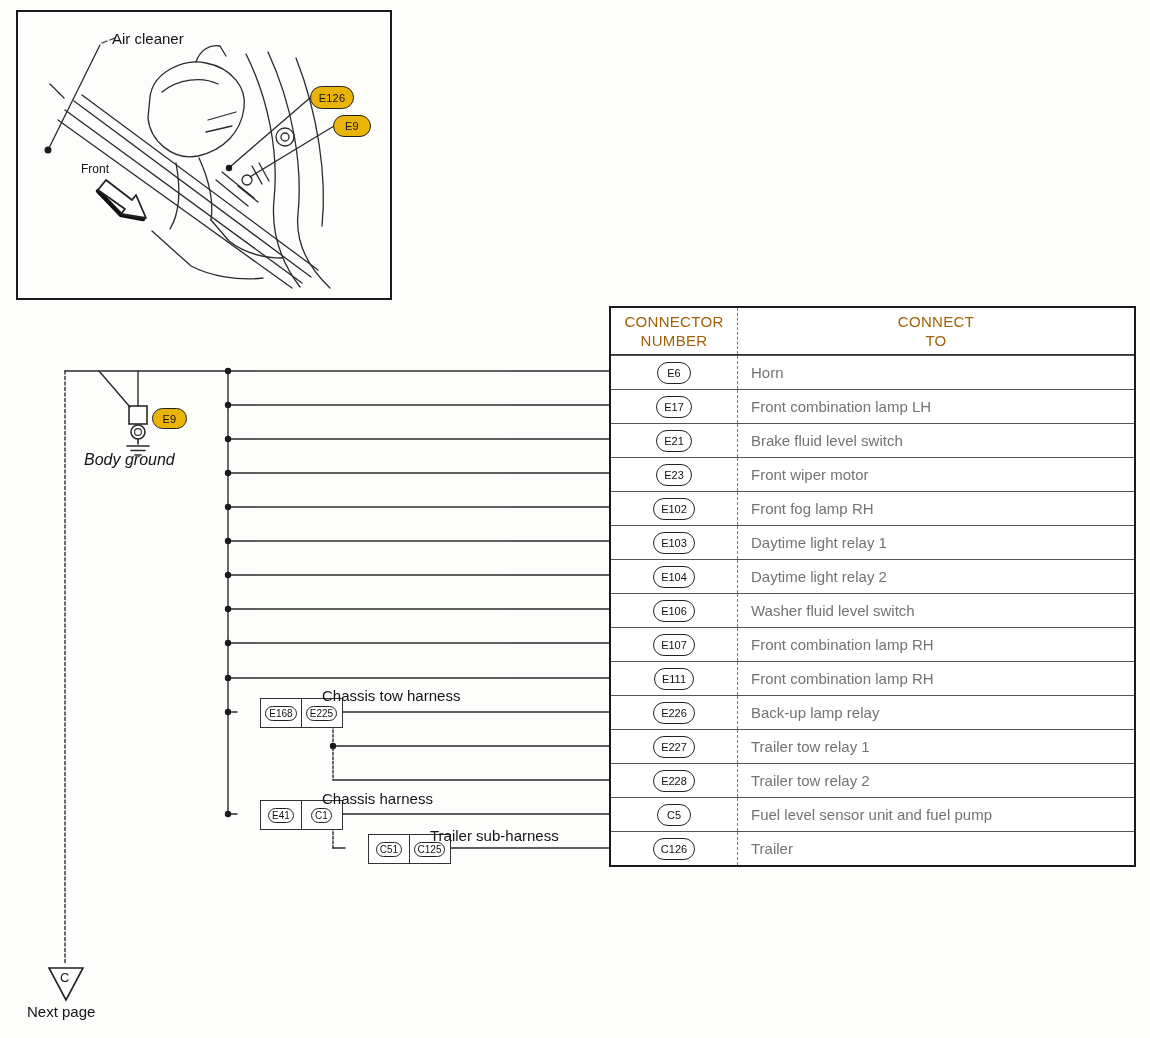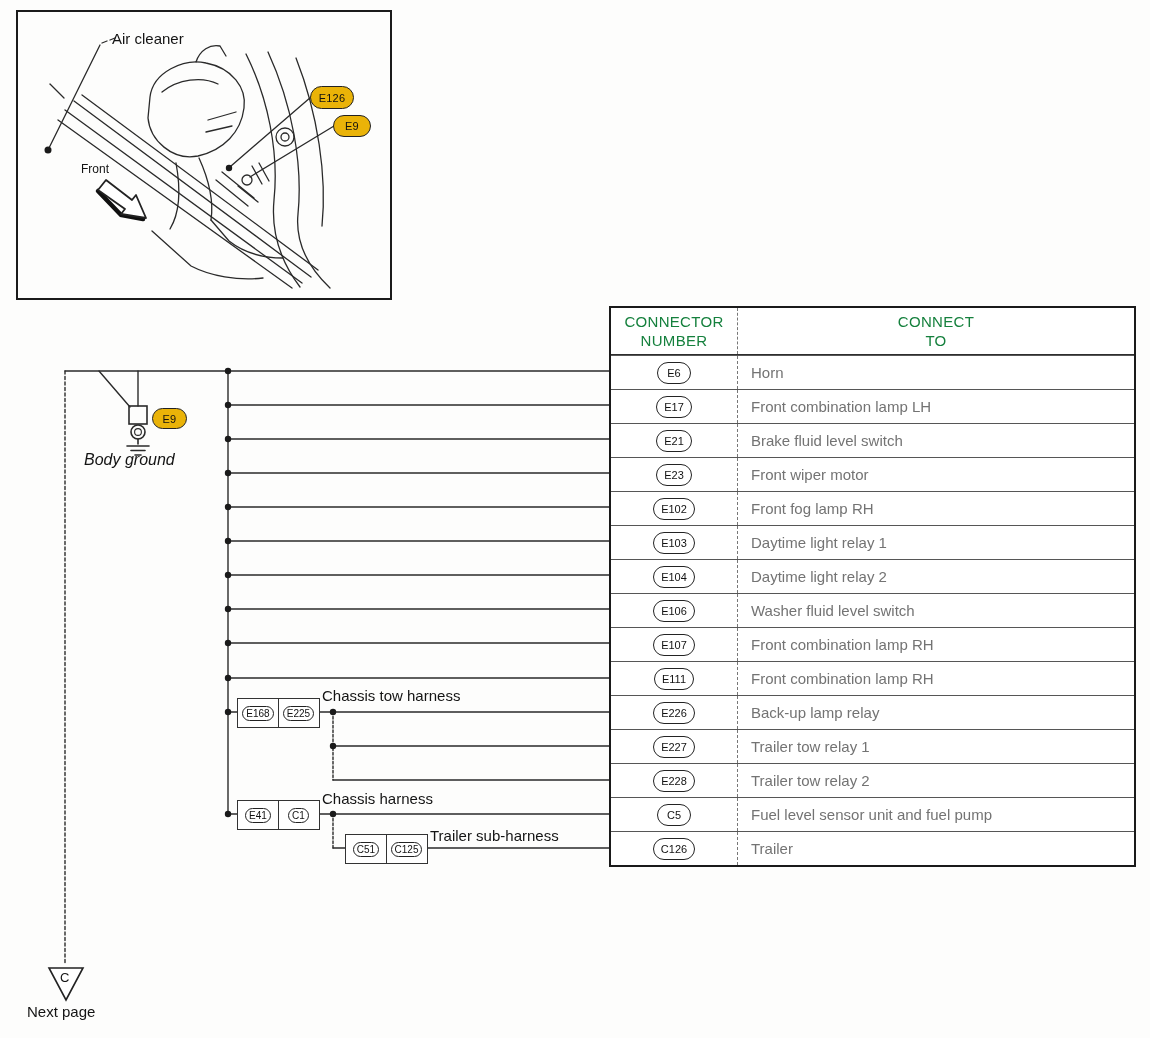--- a/index.html
+++ b/index.html
@@ -12,35 +12,35 @@
   .inset-frame{position:absolute;left:16px;top:10px;width:372px;height:286px;border:2px solid #1b1b1b;}
   .callout{
     position:absolute;display:flex;align-items:center;justify-content:center;
     border:1.7px solid #222;border-radius:12px;background:#eab308;
     font-size:11px;letter-spacing:0.2px;color:#111;
   }
   
   .cgroup{position:absolute;display:flex;}
   .cbox{
     width:40px;height:28px;border:1.5px solid #333;background:#fff;
-    display:flex;align-items:center;justify-content:center;
+    display:flex;align-items:center;justify-content:center;margin-left:23px;
   }
   .cbox + .cbox{margin-left:-1.5px;}
   .covalsm{
     border:1.4px solid #222;border-radius:10px;padding:1px 3px;
     font-size:10px;color:#111;background:#fff;white-space:nowrap;
   }
   
   .conn-table{
     position:absolute;left:609px;top:306px;width:527px;height:561px;
     border:2px solid #1a1a1a;background:#fff;display:flex;flex-direction:column;box-sizing:border-box;
   }
   .thead{display:flex;height:46px;flex:none;border-bottom:1.5px solid #2e2e2e;}
   .th{display:flex;flex-direction:column;align-items:center;justify-content:center;
-      font-size:15px;line-height:1.3;color:#15803d;letter-spacing:0.3px;}
+      font-size:15px;line-height:1.3;color:#a16207;letter-spacing:0.3px;}
   .colA{width:126px;flex:none;box-sizing:border-box;}
   .colB{flex:1;border-left:1.5px dashed #777;box-sizing:border-box;}
   .trow{display:flex;flex:1;border-top:1px solid #565656;}
   .trow:first-of-type{border-top:none;}
   .td{display:flex;align-items:center;}
   .td.colA{justify-content:center;}
   .td.colB{padding-left:13px;font-size:15px;color:#737373;}
   .oval{
     display:inline-block;border:1.6px solid #232323;border-radius:12px;
     padding:4px 7px;font-size:11px;min-width:18px;text-align:center;color:#111;background:#fff;

